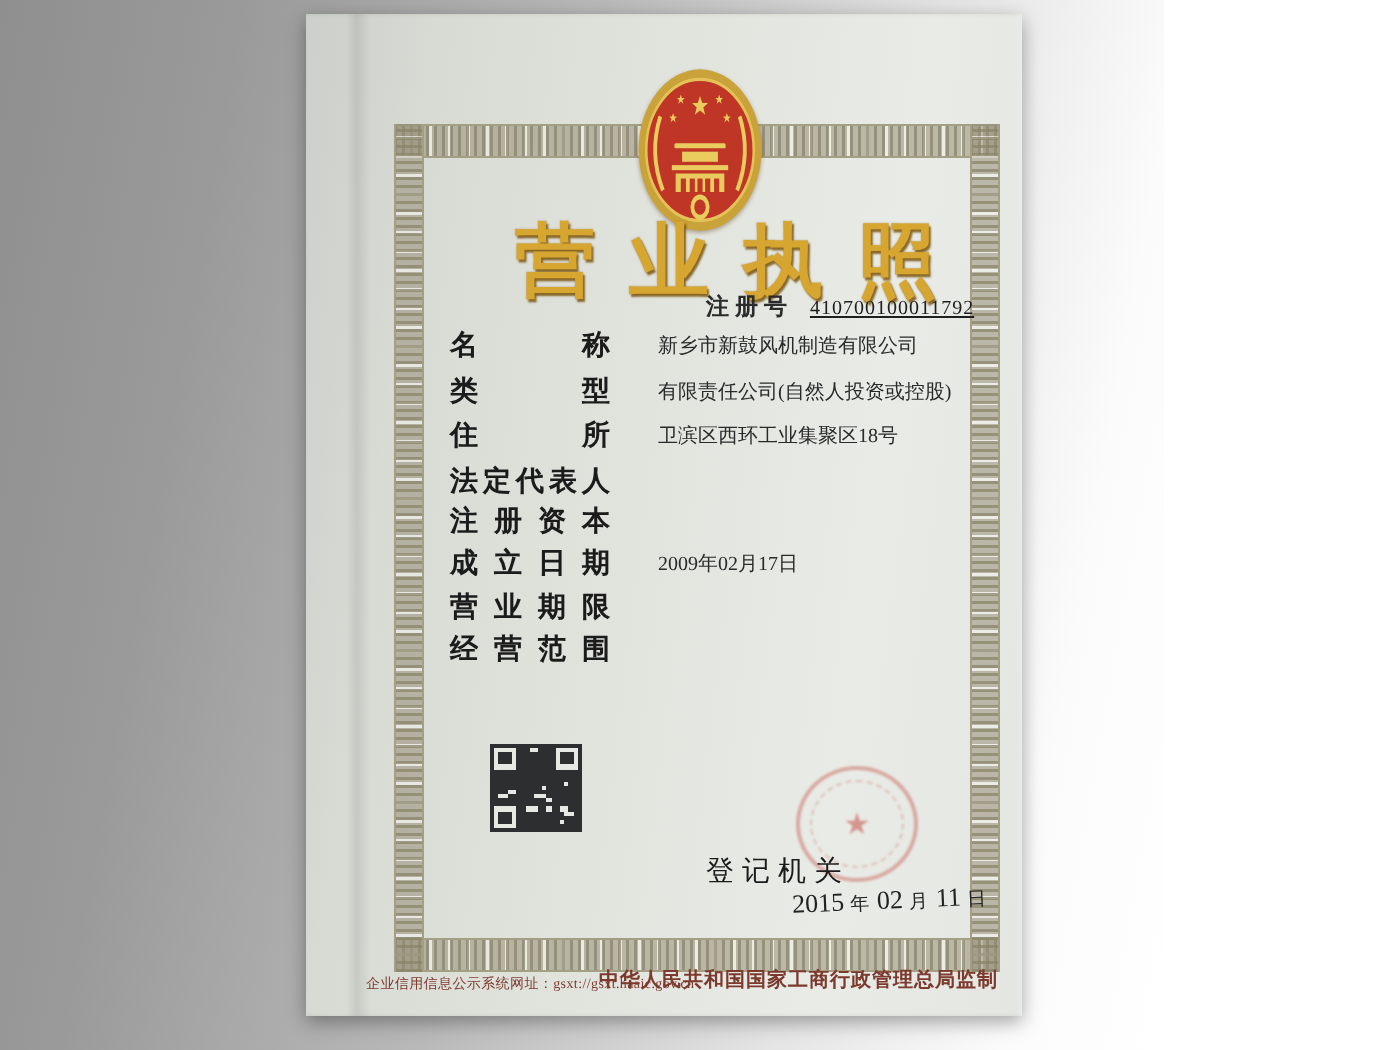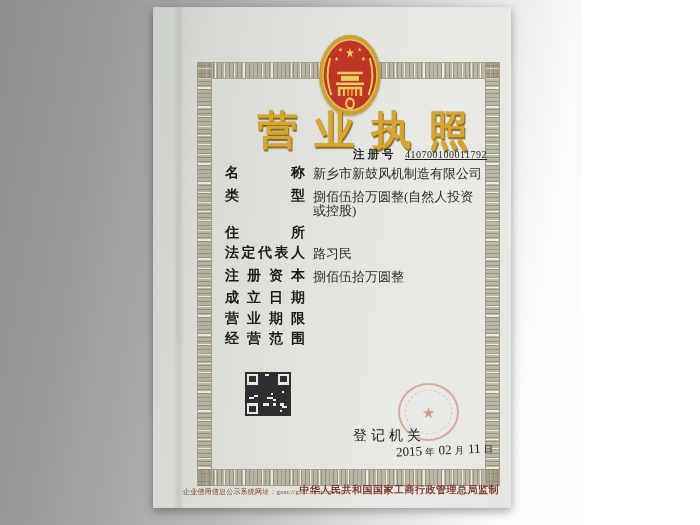--- a/index.html
+++ b/index.html
@@ -33,21 +33,21 @@
     text-shadow:1px 1.5px 1px rgba(122,85,12,0.85),0 0 1px rgba(150,110,25,0.6);
     font-family:"Liberation Sans",sans-serif;white-space:nowrap;}
   .regline{position:absolute;left:200px;top:137px;white-space:nowrap;}
   .regline .rlab{font-size:11.5px;font-weight:bold;color:#2b2b2b;letter-spacing:3px;text-align:center;}
   .regline .rnum{font-size:10px;color:#1f1f1f;font-family:"Liberation Serif",serif;letter-spacing:0.5px;margin-left:4px;text-decoration:underline;}
   
   .fields{position:absolute;left:72px;top:158px;width:266px;}
   .row{display:flex;align-items:flex-start;margin-bottom:6px;}
   .flabel{display:inline-flex;justify-content:space-between;width:80px;flex:0 0 80px;
     font-size:14px;font-weight:bold;color:#1b1b1b;line-height:14.5px;}
-  .fvalue{margin-left:8px;width:172px;font-size:13px;line-height:14.5px;color:#2a2a2a;
+  .fvalue{margin-left:24px;width:172px;font-size:10px;line-height:14.5px;color:#2a2a2a;
     font-family:"Liberation Serif",serif;padding-top:2px;}
   
   .qr{position:absolute;left:92px;top:365px;width:46px;height:44px;display:grid;
     grid-template-columns:repeat(21,1fr);grid-template-rows:repeat(21,1fr);
     background:rgba(235,237,232,0.6);filter:blur(0.2px);}
   .qr i{display:block;}
   .qr i.d{background:#2c2e30;}
   
   .seal{position:absolute;left:245px;top:376px;width:57px;height:54px;border-radius:50%;
     border:2.5px solid rgba(191,65,52,0.38);filter:blur(0.4px);
@@ -126,54 +126,54 @@
             <span>名</span>
             <span>称</span>
           </span>
         <span class="fvalue">新乡市新鼓风机制造有限公司</span>
       </div>
       <div class="row">
         <span class="flabel jchar">
             <span>类</span>
             <span>型</span>
           </span>
-        <span class="fvalue">捌佰伍拾万圆整(自然人投资或控股)</span>
+        <span class="fvalue">有限责任公司(自然人投资或控股)</span>
       </div>
       <div class="row">
         <span class="flabel jchar">
             <span>住</span>
             <span>所</span>
           </span>
+        <span class="fvalue">卫滨区西环工业集聚区18号</span>
       </div>
       <div class="row">
         <span class="flabel jchar">
             <span>法</span>
             <span>定</span>
             <span>代</span>
             <span>表</span>
             <span>人</span>
           </span>
-        <span class="fvalue">路习民</span>
       </div>
       <div class="row">
         <span class="flabel jchar">
             <span>注</span>
             <span>册</span>
             <span>资</span>
             <span>本</span>
           </span>
-        <span class="fvalue">捌佰伍拾万圆整</span>
       </div>
       <div class="row">
         <span class="flabel jchar">
             <span>成</span>
             <span>立</span>
             <span>日</span>
             <span>期</span>
           </span>
+        <span class="fvalue">2009年02月17日</span>
       </div>
       <div class="row">
         <span class="flabel jchar">
             <span>营</span>
             <span>业</span>
             <span>期</span>
             <span>限</span>
           </span>
       </div>
       <div class="row">

